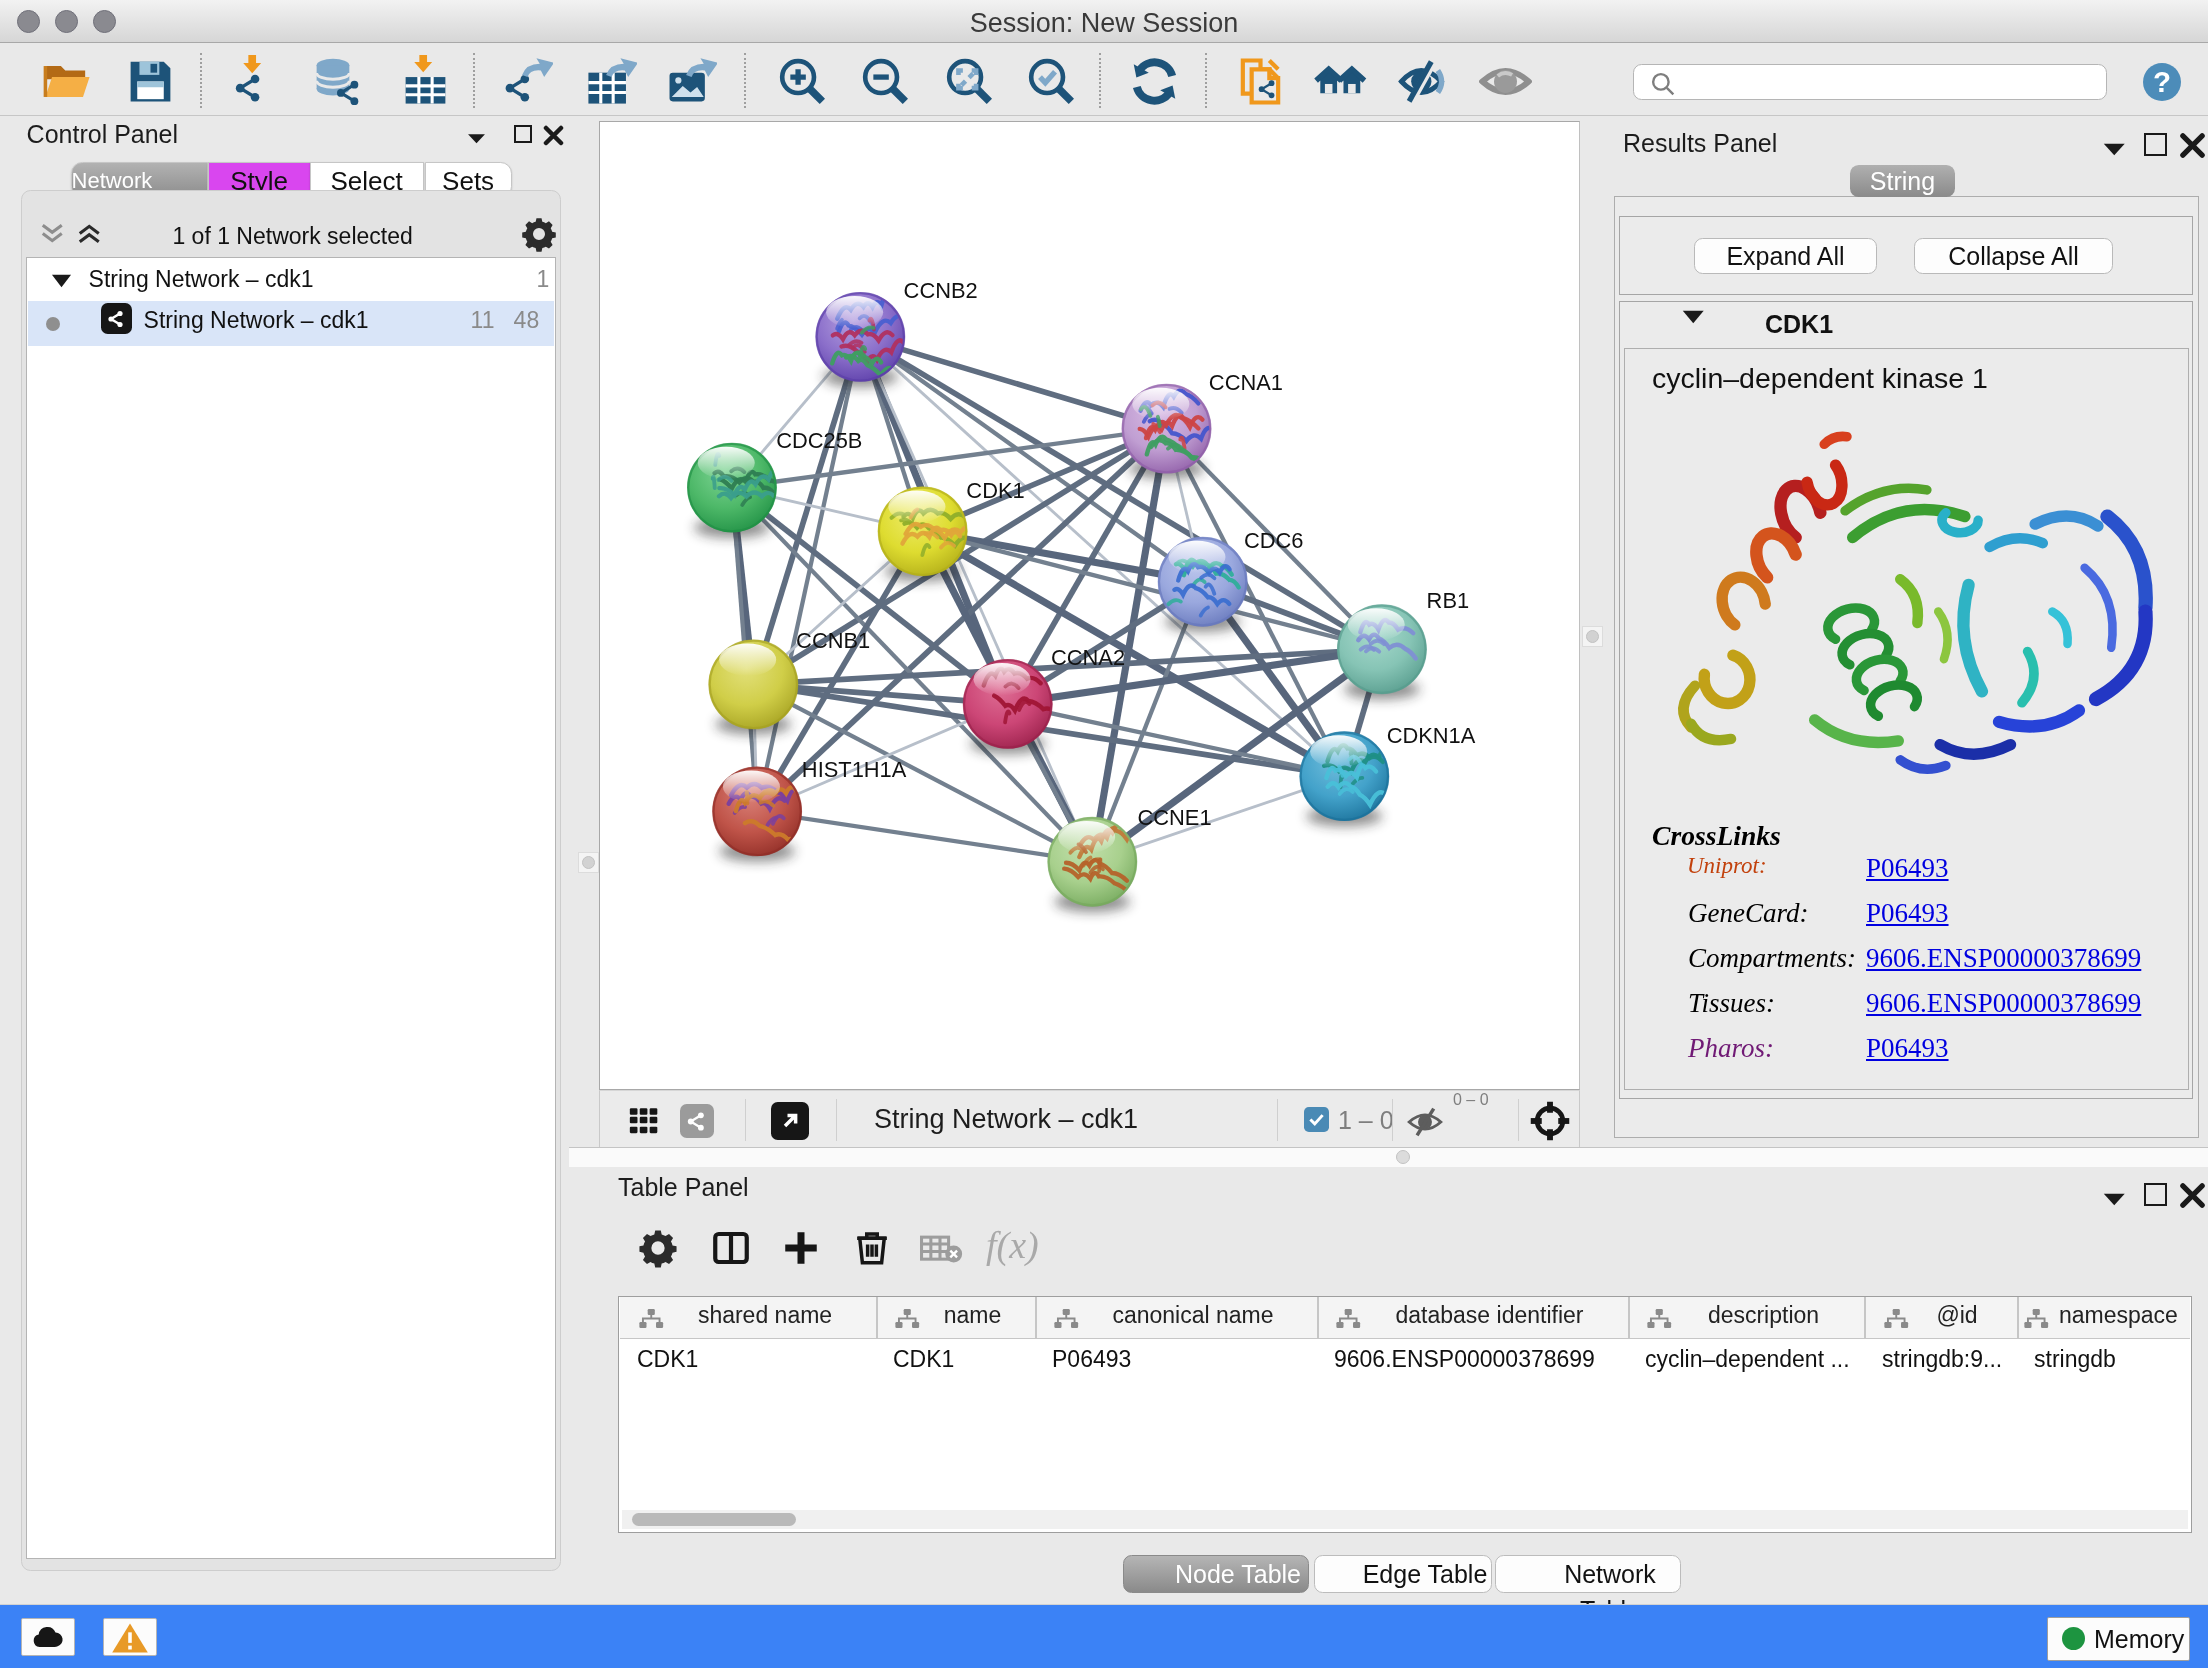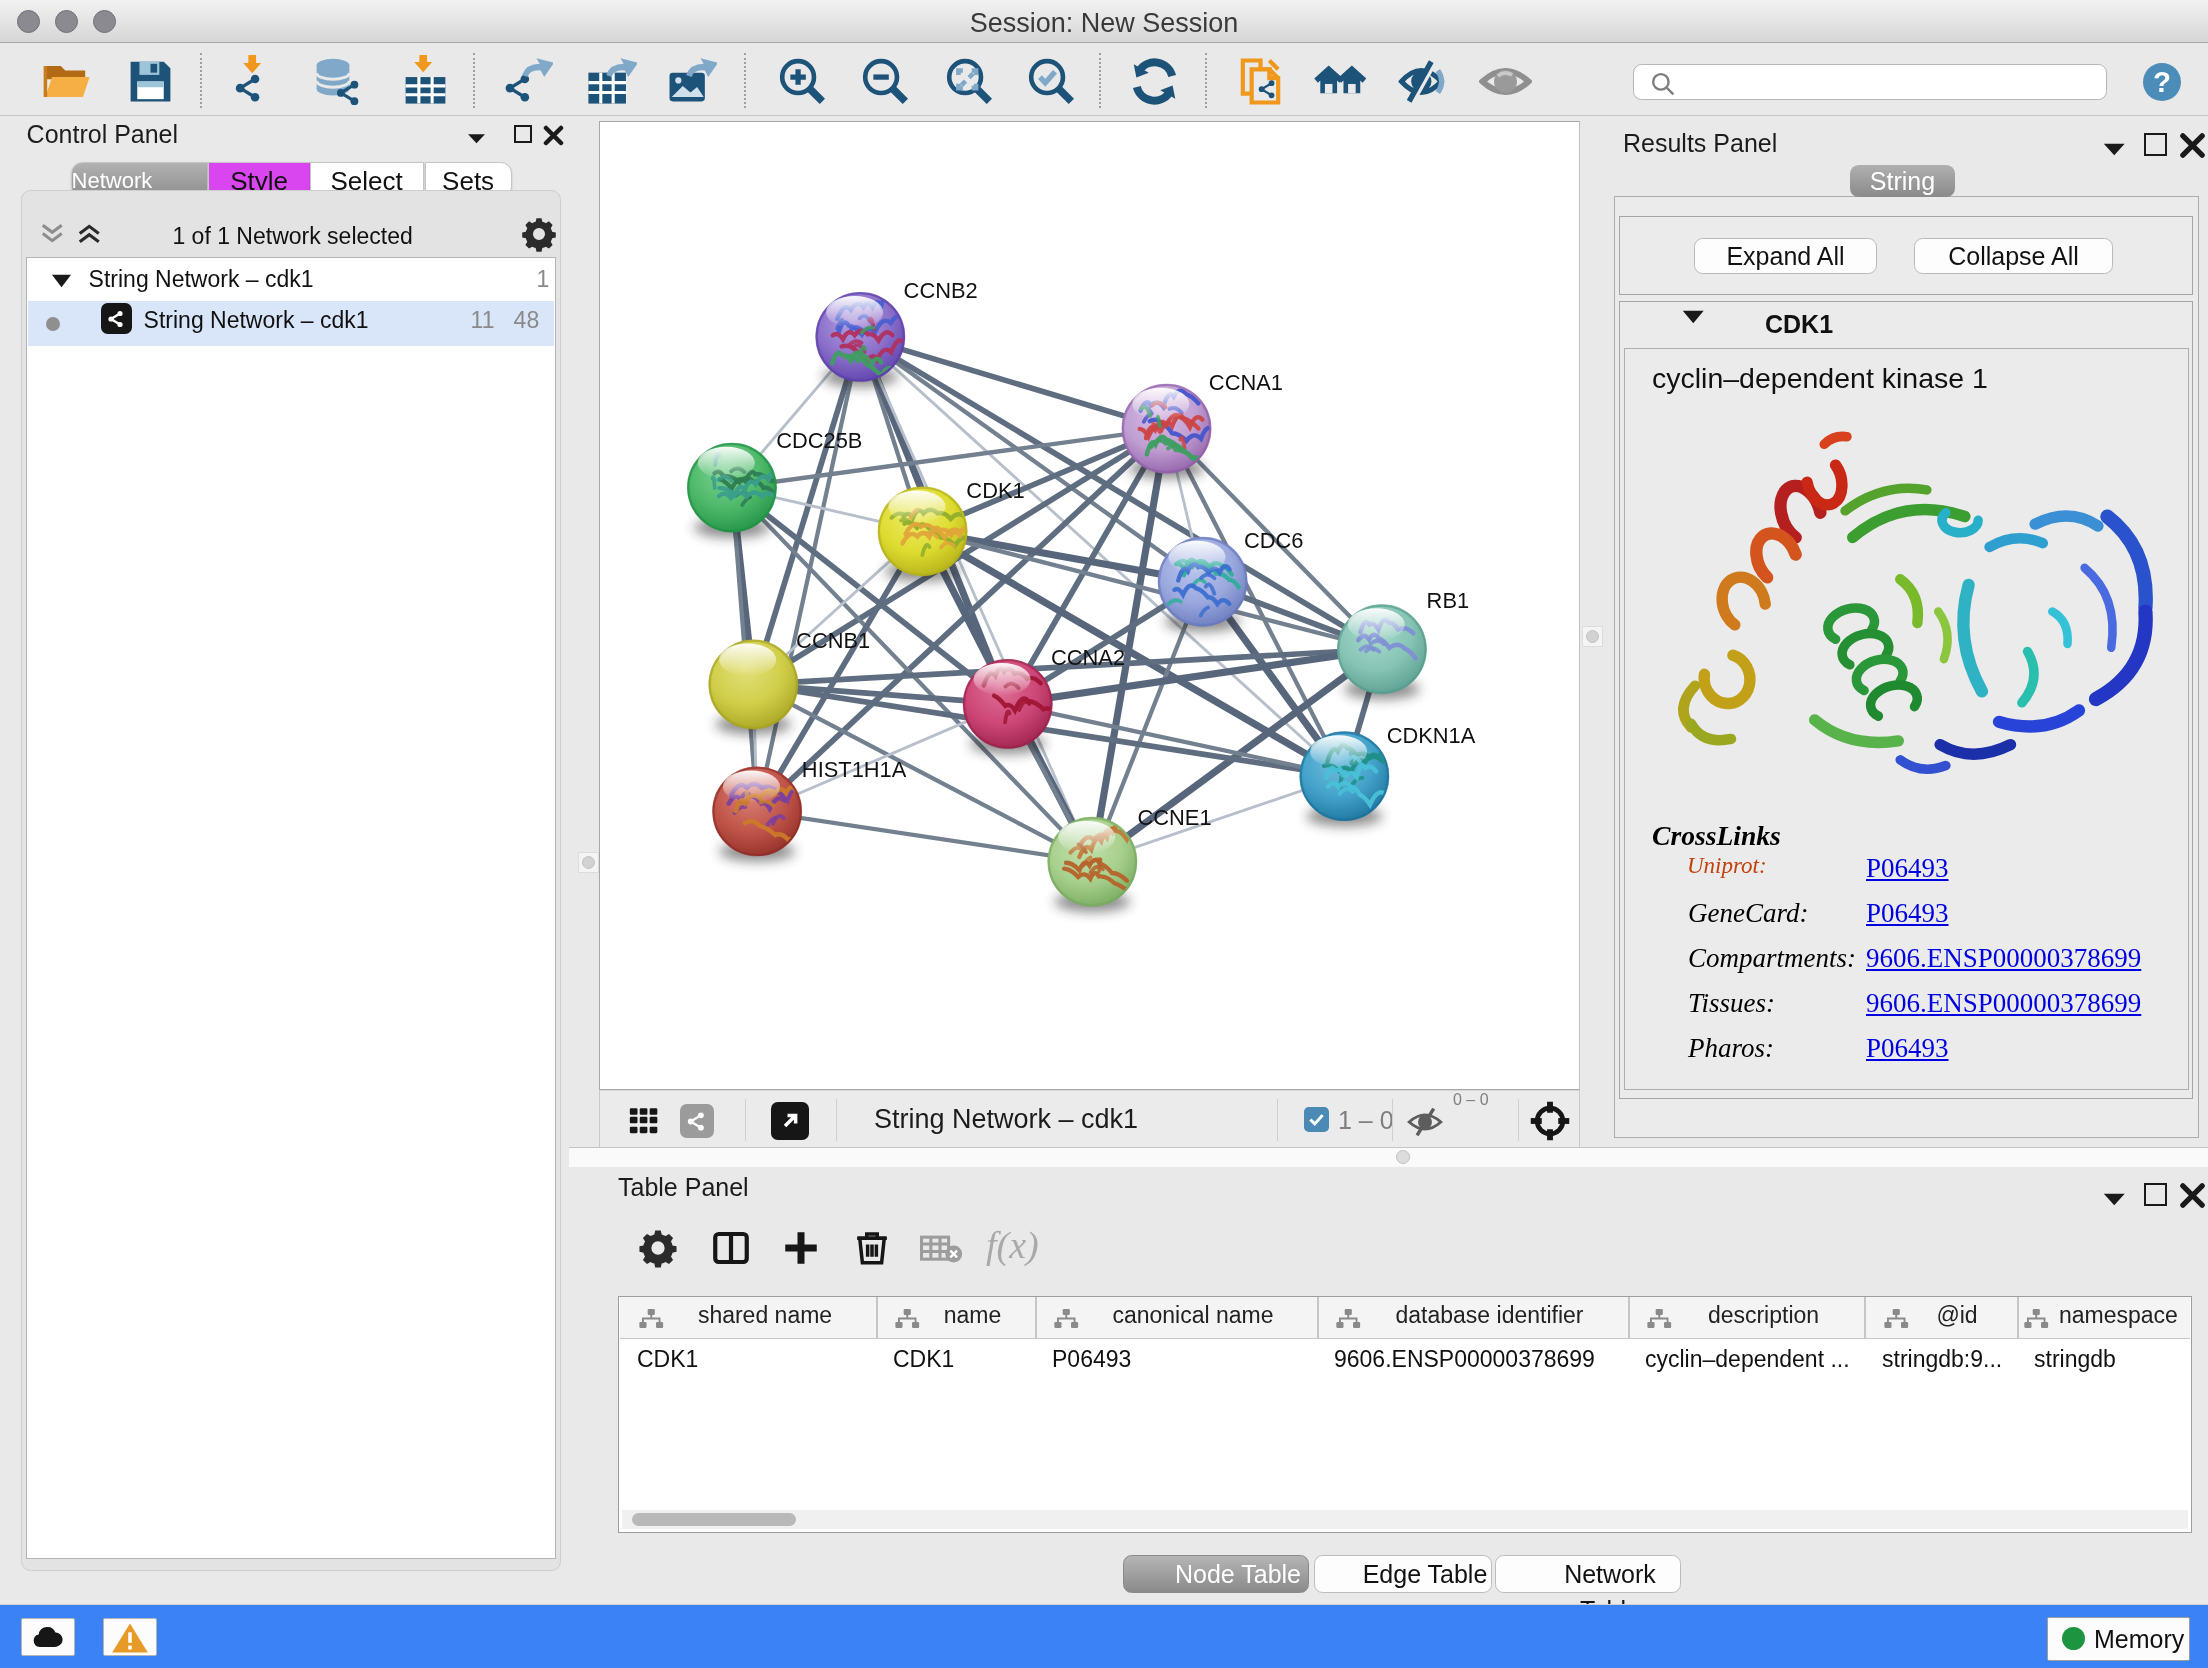--- a/index.html
+++ b/index.html
@@ -709,21 +709,21 @@
     </svg>
     <div class="abs serif" style="left:71px;top:704px;font-size:27.6px;font-weight:bold;color:#000">CrossLinks</div>
     <div class="abs serif" style="left:106px;top:737px;font-size:23px;color:#c2410c">Uniprot:</div>
     <a class="abs lnk" style="left:285px;top:737px">P06493</a>
     <div class="abs serif" style="left:107px;top:782px;font-size:27px;color:#000">GeneCard:</div>
     <a class="abs lnk" style="left:285px;top:782px">P06493</a>
     <div class="abs serif" style="left:107px;top:827px;font-size:27px;color:#000">Compartments:</div>
     <a class="abs lnk" style="left:285px;top:827px">9606.ENSP00000378699</a>
     <div class="abs serif" style="left:107px;top:872px;font-size:27px;color:#000">Tissues:</div>
     <a class="abs lnk" style="left:285px;top:872px">9606.ENSP00000378699</a>
-    <div class="abs serif" style="left:107px;top:917px;font-size:27px;color:#000000">Pharos:</div>
+    <div class="abs serif" style="left:107px;top:917px;font-size:27px;color:#701a75">Pharos:</div>
     <a class="abs lnk" style="left:285px;top:917px">P06493</a>
   </div>
 <div class="abs" id="tpanel">
     <div class="abs phead" style="left:49px;top:2.9px">Table Panel</div>
     <svg class="abs" style="left:1531px;top:19px" width="28.5" height="19" viewBox="0 0 30 20">
       <path d="M4 5 h22 l-11 12z" fill="#1a1a1a"></path>
     </svg>
     <div class="abs" style="left:1575px;top:13.3px;width:23px;height:23px;border:2.9px solid #1a1a1a"></div>
     <svg class="abs" style="left:1610px;top:12.4px" width="27" height="27" viewBox="0 0 28 28">
       <path d="M4 4 L24 24 M24 4 L4 24" stroke="#1a1a1a" stroke-width="5.5" stroke-linecap="round"></path>

